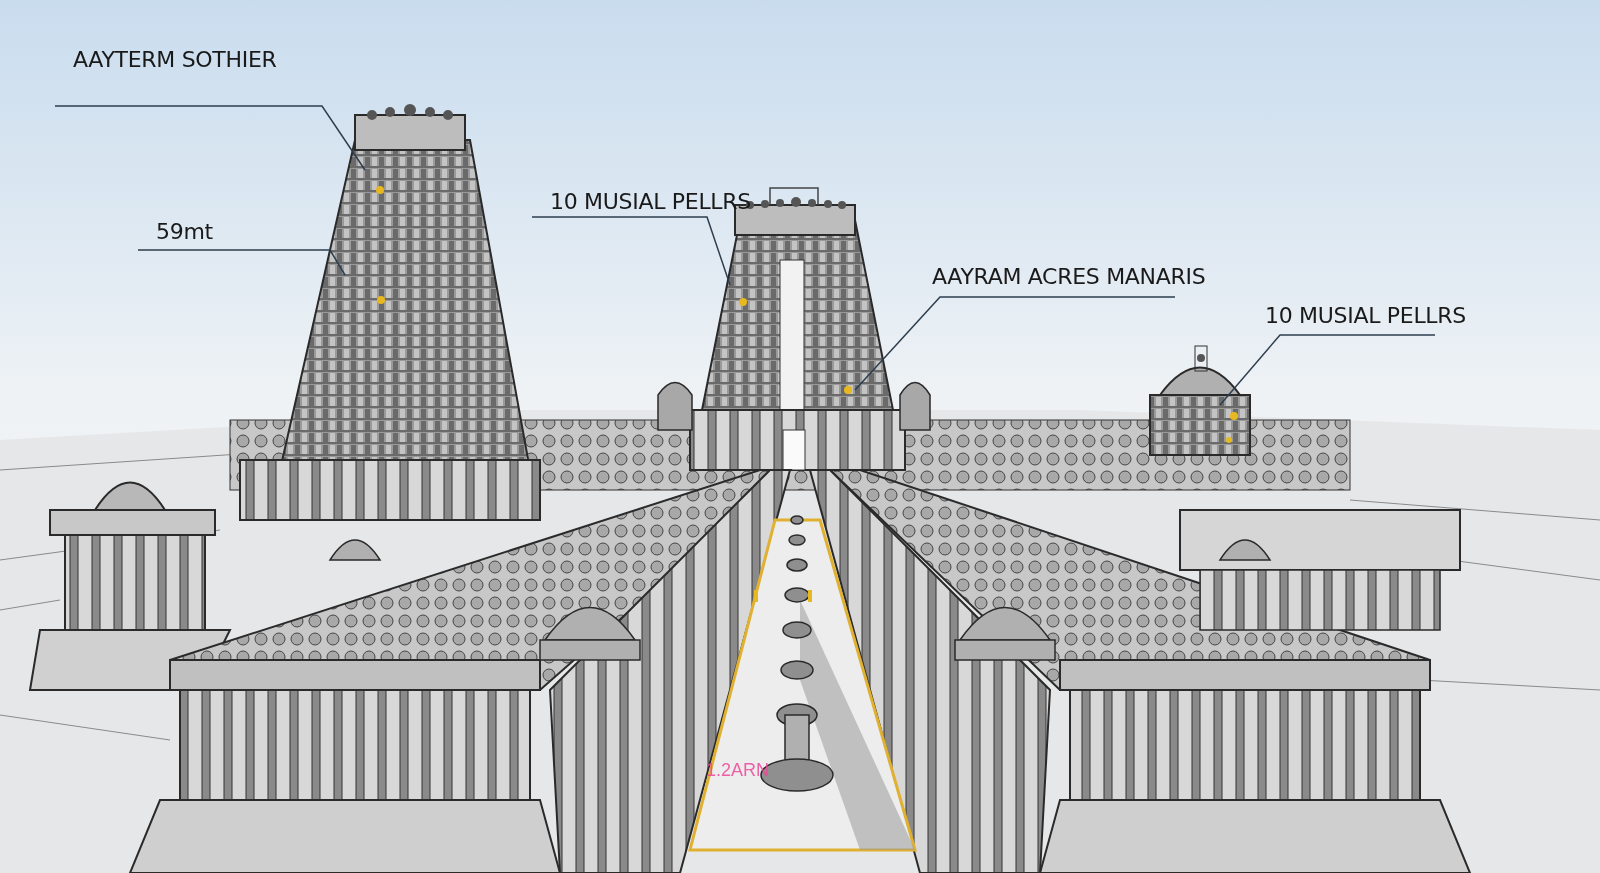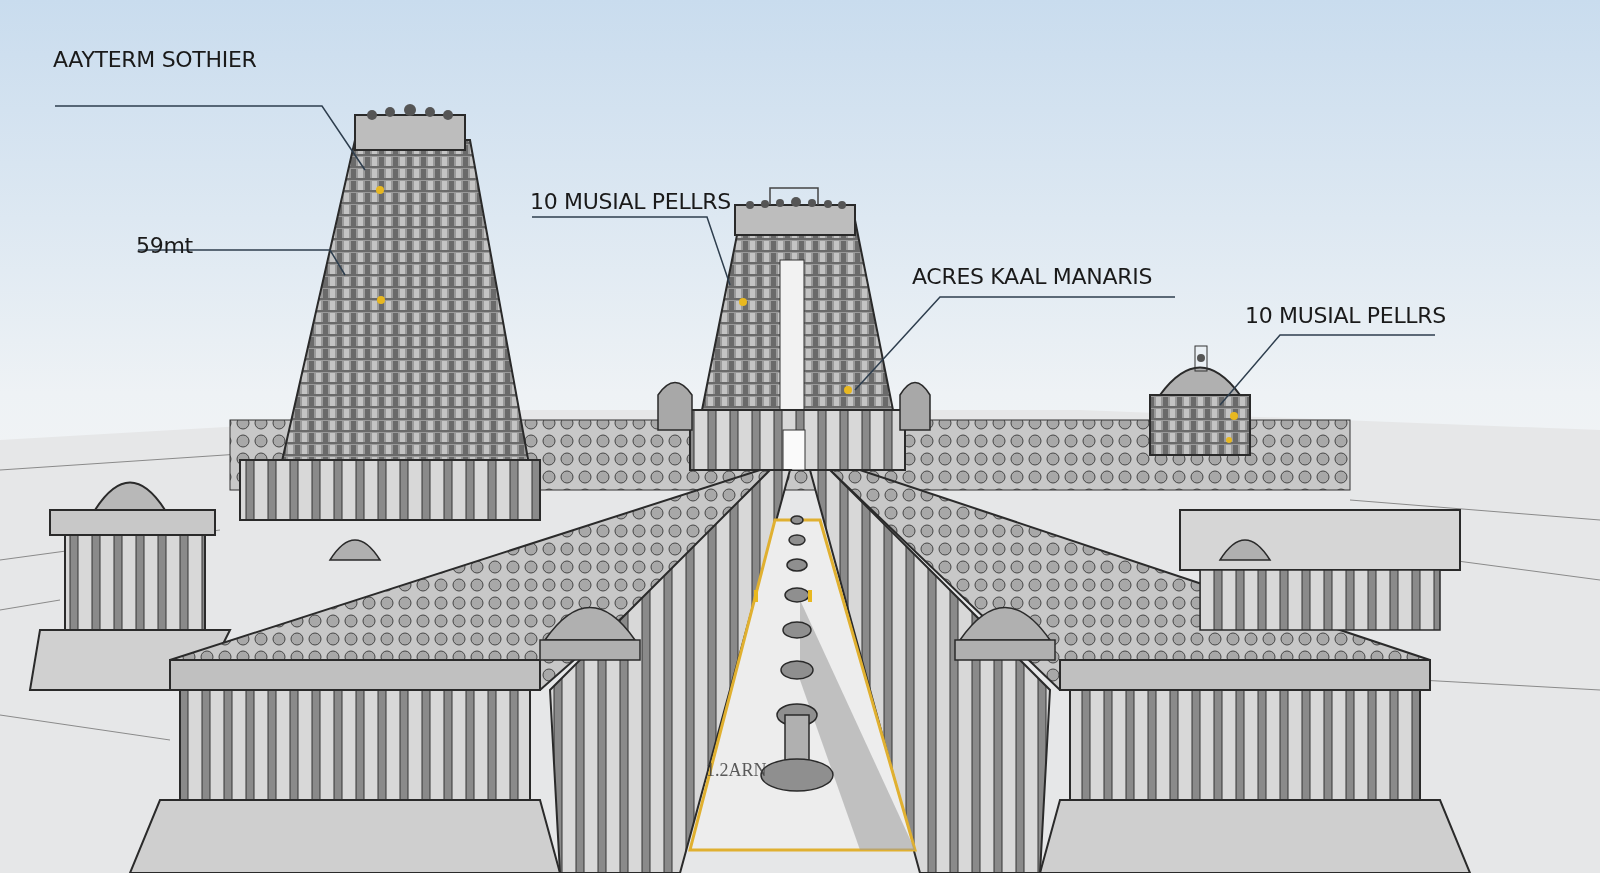--- a/index.html
+++ b/index.html
@@ -1,21 +1,21 @@
 <!DOCTYPE html>
 <html><head>
 <meta charset="utf-8">
 <style>
   html,body{margin:0;padding:0;}
   body{width:1600px;height:873px;overflow:hidden;position:relative;font-family:"DejaVu Sans",sans-serif;
     background:linear-gradient(180deg,#c9dcee 0%,#dde8f2 25%,#eef2f5 45%,#f3f4f5 60%,#e8e9ea 100%);}
   svg.scene{position:absolute;left:0;top:0;}
   .label{position:absolute;color:#1a1a1a;font-size:22px;line-height:26px;letter-spacing:-0.3px;white-space:nowrap;}
-  .label .line{display:block;}
-  .ground-label{position:absolute;color:#404040;font-family:Liberation Serif, serif;font-size:18px;opacity:.85;}
+  .label .line{display:block;margin-left:20px;}
+  .ground-label{position:absolute;color:#ec4899;font-family:Liberation Sans, sans-serif;font-size:18px;opacity:.85;}
 </style>
 </head>
 <body>
 
 <svg class="scene" width="1600" height="873" viewBox="0 0 1600 873">
   <defs>
     <pattern id="tiers" width="14" height="12" patternUnits="userSpaceOnUse">
       <rect width="14" height="12" fill="#9a9a9a"></rect>
       <rect x="1" y="1" width="5" height="9" fill="#6a6a6a"></rect>
       <rect x="8" y="1" width="5" height="9" fill="#c4c4c4"></rect>
@@ -155,25 +155,25 @@
     <polyline points="138,250 330,250 345,275"></polyline>
     <polyline points="532,217 707,217 730,285"></polyline>
     <polyline points="1175,297 940,297 855,390"></polyline>
     <polyline points="1435,335 1280,335 1220,405"></polyline>
   </g>
 </svg>
 
 <div class="label" style="left:53px;top:47px;">
   <span class="line">AAYTERM SOTHIER</span>
 </div>
-<div class="label" style="left:136px;top:233px;">
+<div class="label" style="left:136px;top:219px;">
   <span class="line">59mt</span>
 </div>
 <div class="label" style="left:530px;top:189px;">
   <span class="line">10 MUSIAL PELLRS</span>
 </div>
 <div class="label" style="left:912px;top:264px;">
-  <span class="line">ACRES KAAL MANARIS</span>
+  <span class="line">AAYRAM ACRES MANARIS</span>
 </div>
 <div class="label" style="left:1245px;top:303px;">
   <span class="line">10 MUSIAL PELLRS</span>
 </div>
 <div class="ground-label" style="left:706px;top:760px;">1.2ARN</div>
 
 </body></html>

